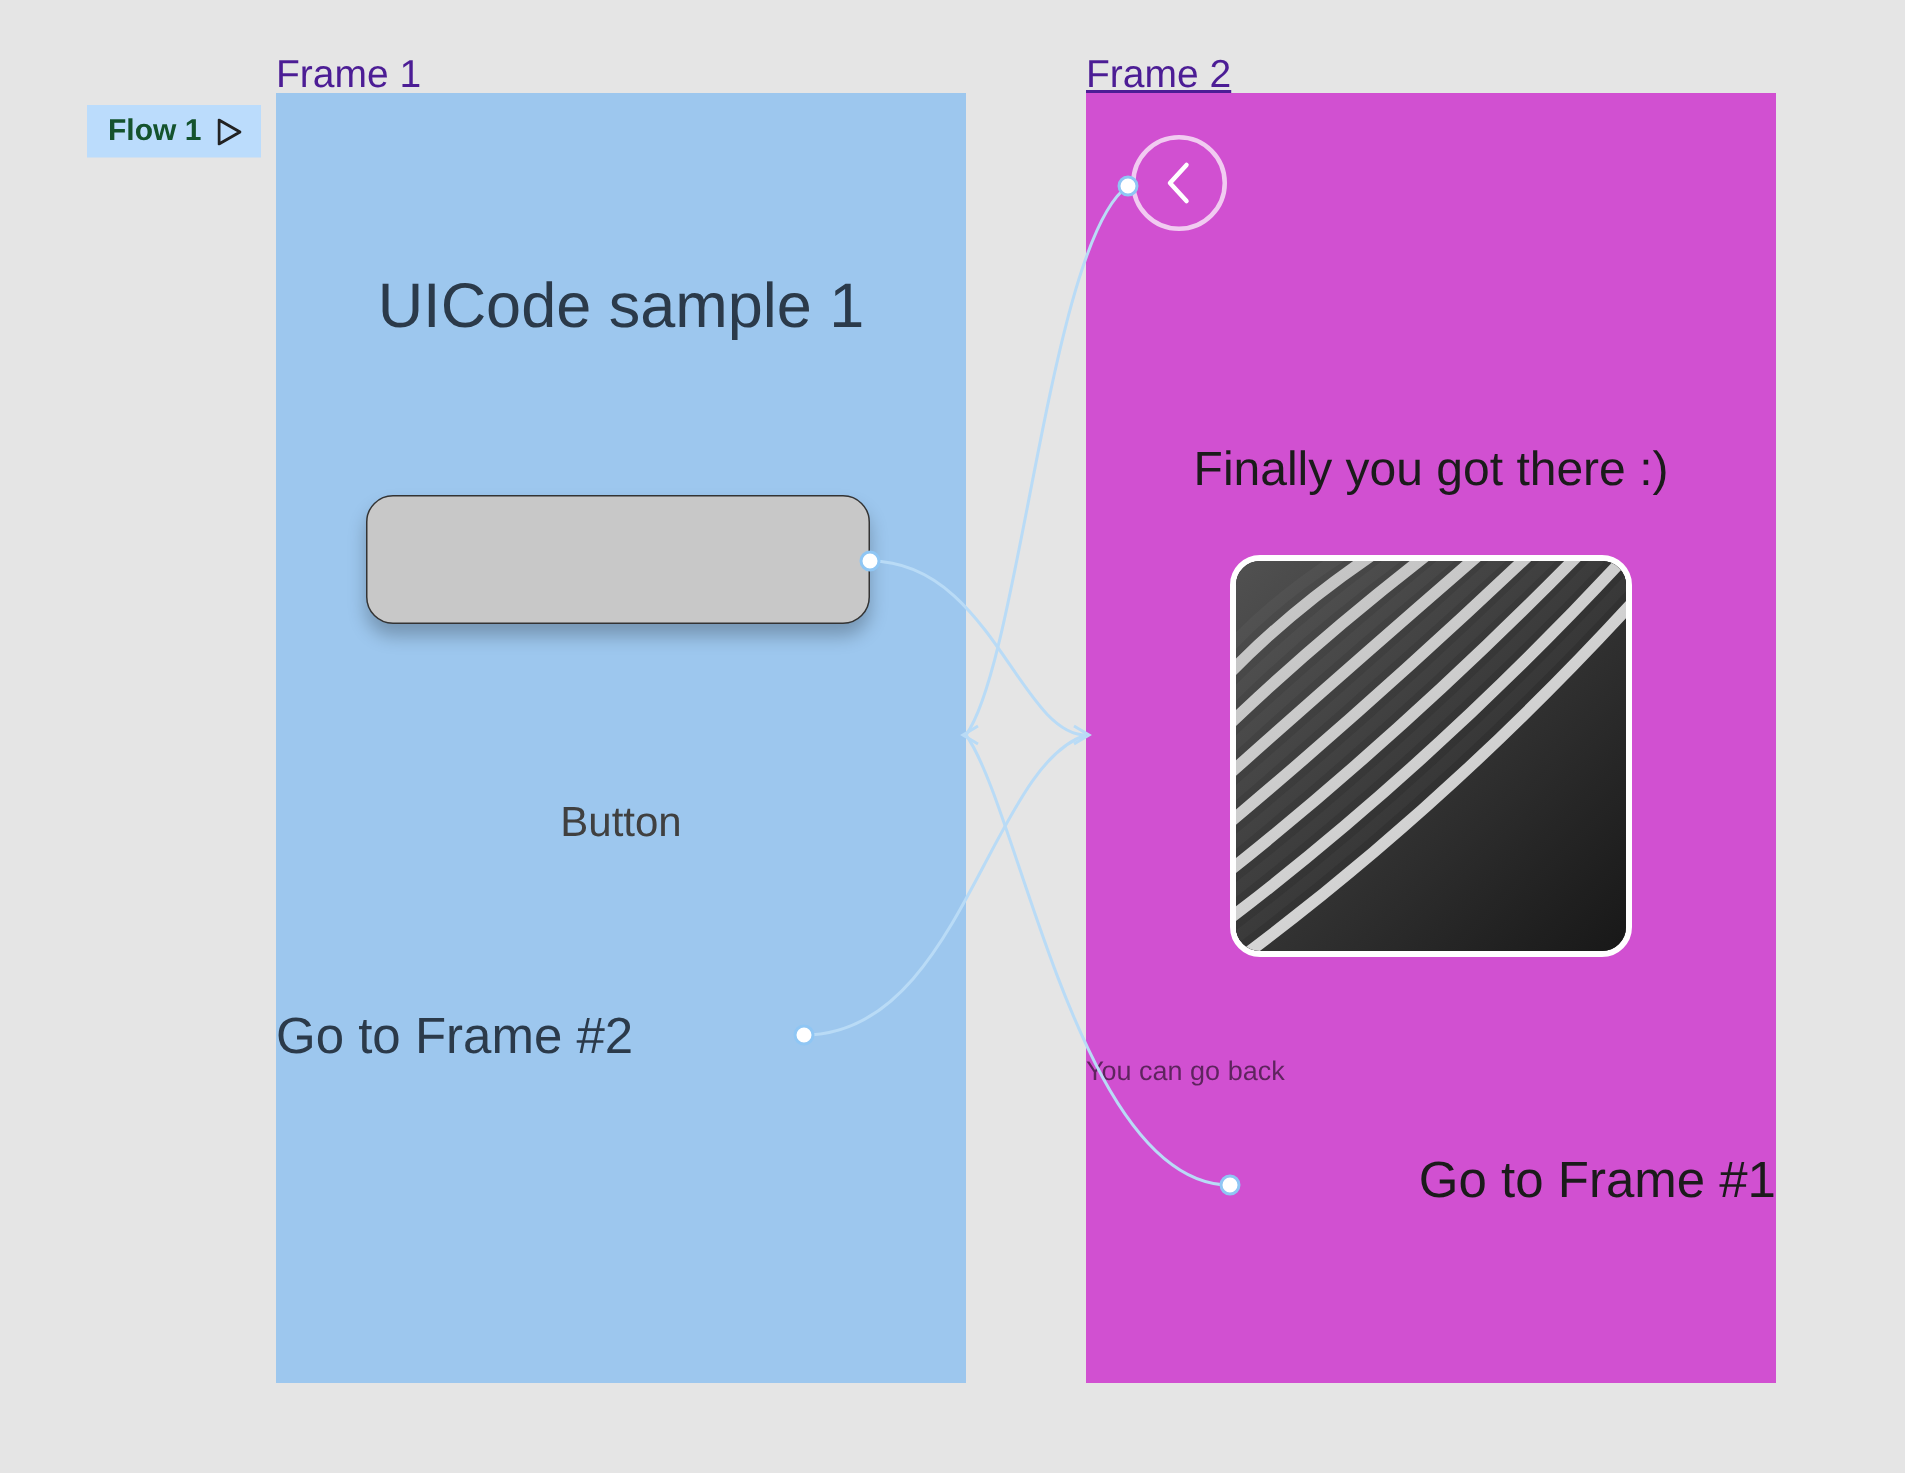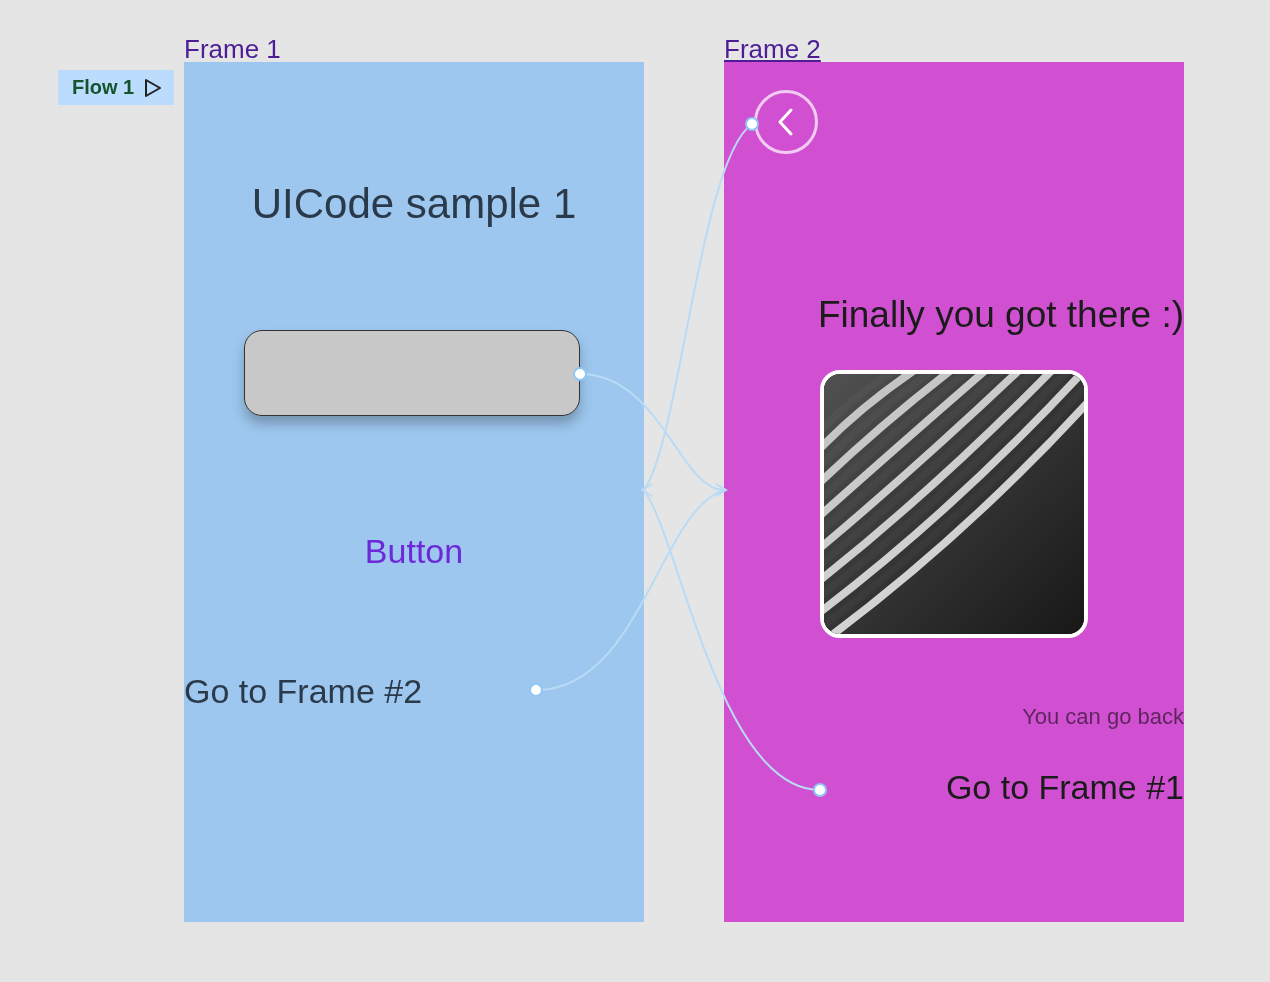--- a/index.html
+++ b/index.html
@@ -40,47 +40,47 @@
     position:absolute; top: 118px; left: 0; right:0;
     text-align:center; font-size: 42px; color:#2B3A4A; font-weight:400;
   }
   .f1 .gray-btn {
     position:absolute; top: 268px; left: 60px; width: 336px; height: 86px;
     background:#C8C8C8; border:1.5px solid #333; border-radius:18px;
     box-shadow: 0 8px 12px rgba(0,0,0,0.25);
   }
   .f1 .button-label {
     position:absolute; top: 470px; left:0; right:0;
-    text-align:center; font-size:34px; color:#6d28d9;
+    text-align:center; font-size:28px; color:#404040;
   }
   .f1 .goto {
     position:absolute; top: 610px; left:0; right:0;
     text-align:left; font-size:34px; color:#2B3A4A;
   }
 
   
   .f2 .back-circle {
     position:absolute; top: 28px; left: 30px;
     width:64px; height:64px; border-radius:50%;
     border:3px solid rgba(255,255,255,0.7);
     display:flex; align-items:center; justify-content:center;
   }
   .f2 .title2 {
     position:absolute; top: 232px; left:0; right:0;
-    text-align:right; font-size:37px; color:#1B1B1B;
+    text-align:center; font-size:32px; color:#1B1B1B;
   }
   .f2 .img-box {
     position:absolute; top: 308px; left: 96px;
     width:268px; height:268px; border-radius:20px;
     border:4px solid #fff; overflow:hidden; background:#222;
   }
   .f2 .img-box svg { width:100%; height:100%; display:block; }
   .f2 .caption {
     position:absolute; top: 642px; left:0; right:0;
-    text-align:right; font-size:22px; color: rgba(0,0,0,0.55);
+    text-align:left; font-size:18px; color: rgba(0,0,0,0.55);
   }
   .f2 .goto2 {
     position:absolute; top: 706px; left:0; right:0;
     text-align:right; font-size:34px; color:#1B1B1B;
   }
 
   
   .wires { position:absolute; left:0; top:0; width:1270px; height:982px; pointer-events:none; }
   .node {
     position:absolute; width:14px; height:14px; border-radius:50%;

